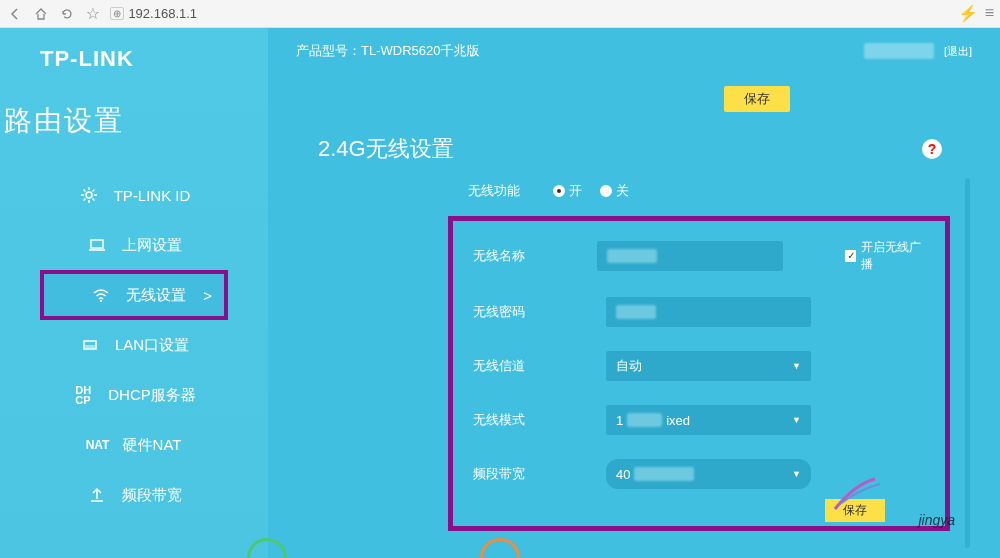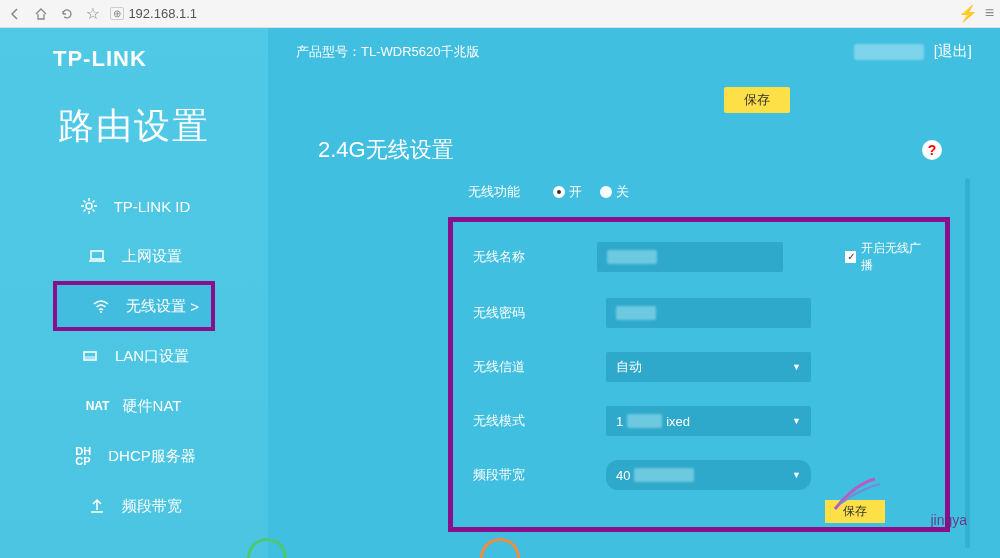--- a/index.html
+++ b/index.html
@@ -53,32 +53,32 @@
       color: #888;
     }
     .app {
       display: flex;
       height: 530px;
     }
     .sidebar {
       width: 268px;
       background: linear-gradient(180deg, #50c9e6 0%, #4cc5e2 100%);
       color: #fff;
-      padding: 18px 17px;
+      padding: 18px 4px;
     }
     .logo {
       color: #fff;
       font-size: 22px;
       font-weight: bold;
       letter-spacing: 1px;
       padding: 0 36px 10px;
     }
     .sidebar-title {
-      font-size: 36px;
-      text-align: center;
+      font-size: 28px;
+      text-align: left;
       margin: 20px 0 30px;
       font-weight: 300;
       letter-spacing: 2px;
     }
     .sidebar-item {
       display: flex;
       align-items: center;
       padding: 14px 36px;
       font-size: 15px;
       cursor: pointer;
@@ -115,21 +115,21 @@
       display: flex;
       align-items: center;
       padding: 14px 28px;
       font-size: 13px;
     }
     .user-block {
       margin-left: auto;
       display: flex;
       align-items: center;
       gap: 10px;
-      font-size: 15px;
+      font-size: 11px;
     }
     .user-blur {
       background: #7dd4eb;
       width: 70px;
       height: 16px;
       border-radius: 2px;
       filter: blur(1px);
     }
     .save-btn {
       background: #fde047;
@@ -285,23 +285,24 @@
       position: absolute;
       right: 30px;
       top: 150px;
       width: 5px;
       height: 370px;
       background: #34b0d0;
       border-radius: 3px;
     }
     .watermark {
       position: absolute;
-      right: 33px;
+      right: 45px;
       bottom: 30px;
-      color: #701a75;
+      font-style: italic;
+      color: #0f172a;
       font-size: 14px;
       opacity: 0.8;
     }
     .pen-stroke {
       position: absolute;
       right: 100px;
       bottom: 40px;
     }
     .bottom-circles {
       position: absolute;
@@ -390,27 +391,27 @@
       <span class="sidebar-icon">
         <svg width="20" height="20" viewBox="0 0 20 20">
             <rect x="4" y="6" width="12" height="8" stroke="#fff" fill="none" stroke-width="1.5"></rect>
             <path d="M6 10 L6 13 M8 10 L8 13 M10 10 L10 13 M12 10 L12 13 M14 10 L14 13" stroke="#fff" stroke-width="1"></path>
           </svg>
       </span>
       <span>LAN口设置</span>
     </div>
 
     <div class="sidebar-item">
+      <span class="sidebar-icon" style="font-size:11px;font-weight:bold;line-height:10px;">DH<br>CP</span>
+      <span>DHCP服务器</span>
+    </div>
+
+    <div class="sidebar-item">
       <span class="sidebar-icon" style="font-size:12px;font-weight:bold;">NAT</span>
       <span>硬件NAT</span>
-    </div>
-
-    <div class="sidebar-item">
-      <span class="sidebar-icon" style="font-size:11px;font-weight:bold;line-height:10px;">DH<br>CP</span>
-      <span>DHCP服务器</span>
     </div>
 
     <div class="sidebar-item">
       <span class="sidebar-icon">
         <svg width="20" height="20" viewBox="0 0 20 20">
             <path d="M10 14 L10 4 M6 8 L10 4 L14 8 M4 16 L16 16" stroke="#fff" fill="none" stroke-width="1.5"></path>
           </svg>
       </span>
       <span>频段带宽</span>
     </div>

